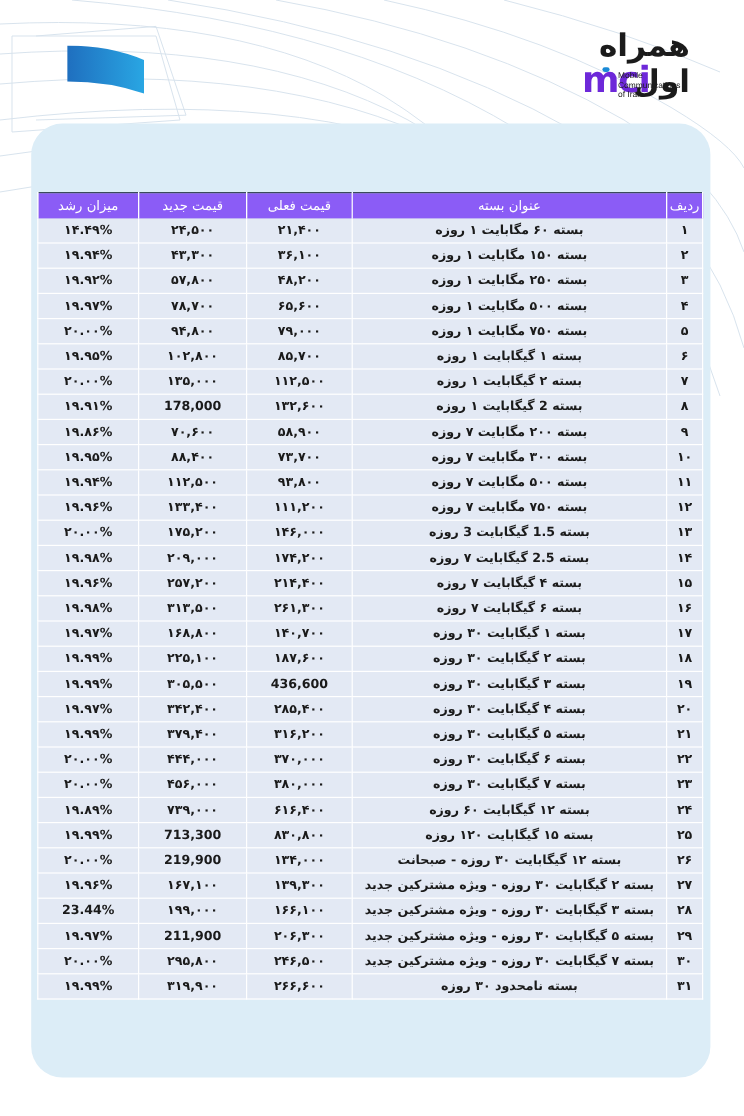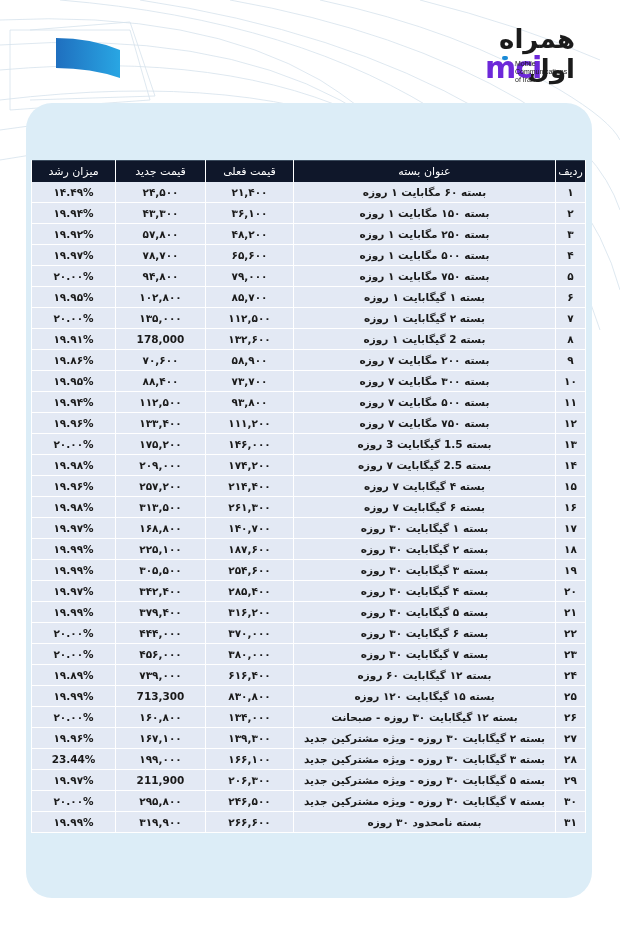--- a/index.html
+++ b/index.html
@@ -7,21 +7,21 @@
   .arcs{position:absolute;left:0;top:0;width:620px;height:930px;}
   .logo-block{position:absolute;left:56px;top:38px;width:66px;height:42px;}
   .brand{position:absolute;left:455px;top:24px;width:130px;height:60px;}
   .brand-fa{position:absolute;right:10px;top:0;font-size:26px;font-weight:bold;color:#1b1b1b;direction:rtl;font-family:"DejaVu Sans",sans-serif;letter-spacing:-1px;}
   .brand-mci{position:absolute;left:0;top:30px;font-size:30px;font-weight:bold;color:#6d28d9;font-family:"DejaVu Sans",sans-serif;letter-spacing:-1px;line-height:28px;margin-left:30px;}
   .brand-dot{position:absolute;left:47px;top:32px;width:6px;height:4px;background:#1a8ad6;border-radius:2px;}
   .brand-sub{position:absolute;left:60px;top:36px;font-size:7px;line-height:8px;color:#1b1b1b;font-family:"Liberation Sans",sans-serif;}
   .panel{position:absolute;left:26px;top:103px;width:566px;height:795px;background:#dcedf7;border-radius:26px;}
   .table-wrap{position:absolute;left:31px;top:160px;width:554px;}
   table{width:554px;border-collapse:collapse;direction:rtl;table-layout:fixed;background:#e3e9f4;border:1.5px solid #3a4a5c;}
-  th{background:#0f172a;color:#ffffff;font-weight:normal;font-size:11px;height:21px;border-left:1px solid #ffffff;border-right:1px solid #ffffff;padding:0;}
+  th{background:#8b5cf6;color:#ffffff;font-weight:normal;font-size:11px;height:21px;border-left:1px solid #ffffff;border-right:1px solid #ffffff;padding:0;}
   td{font-size:10.5px;font-weight:bold;color:#1a1a1a;height:20px;padding:0;text-align:center;border-left:1px solid #ffffff;border-right:1px solid #ffffff;border-bottom:1px solid #ffffff;font-family:"DejaVu Sans",sans-serif;}
   td.num{direction:ltr;}
   col.c-idx{width:30px;} col.c-title{width:262px;} col.c-cur{width:88px;} col.c-new{width:90px;} col.c-growth{width:84px;}
 </style>
 </head>
 <body>
 
 <svg class="arcs" viewBox="0 0 620 930" xmlns="http://www.w3.org/2000/svg">
   <g fill="none" stroke="#d6e2ec" stroke-width="0.8">
     <path d="M0 20 Q200 10 320 80 Q400 130 420 180"></path>
@@ -204,21 +204,21 @@
         <tr>
           <td>۱۸</td>
           <td>بسته ۲ گیگابایت ۳۰ روزه</td>
           <td class="num">۱۸۷,۶۰۰</td>
           <td class="num">۲۲۵,۱۰۰</td>
           <td class="num">۱۹.۹۹%</td>
         </tr>
         <tr>
           <td>۱۹</td>
           <td>بسته ۳ گیگابایت ۳۰ روزه</td>
-          <td class="num">۲۵۴,۶۰۰</td>
+          <td class="num">436,600</td>
           <td class="num">۳۰۵,۵۰۰</td>
           <td class="num">۱۹.۹۹%</td>
         </tr>
         <tr>
           <td>۲۰</td>
           <td>بسته ۴ گیگابایت ۳۰ روزه</td>
           <td class="num">۲۸۵,۴۰۰</td>
           <td class="num">۳۴۲,۴۰۰</td>
           <td class="num">۱۹.۹۷%</td>
         </tr>
@@ -254,21 +254,21 @@
           <td>۲۵</td>
           <td>بسته ۱۵ گیگابایت ۱۲۰ روزه</td>
           <td class="num">۸۳۰,۸۰۰</td>
           <td class="num">713,300</td>
           <td class="num">۱۹.۹۹%</td>
         </tr>
         <tr>
           <td>۲۶</td>
           <td>بسته ۱۲ گیگابایت ۳۰ روزه - صبحانت</td>
           <td class="num">۱۳۴,۰۰۰</td>
-          <td class="num">۱۶۰,۸۰۰</td>
+          <td class="num">219,900</td>
           <td class="num">۲۰.۰۰%</td>
         </tr>
         <tr>
           <td>۲۷</td>
           <td>بسته ۲ گیگابایت ۳۰ روزه - ویژه مشترکین جدید</td>
           <td class="num">۱۳۹,۳۰۰</td>
           <td class="num">۱۶۷,۱۰۰</td>
           <td class="num">۱۹.۹۶%</td>
         </tr>
         <tr>

